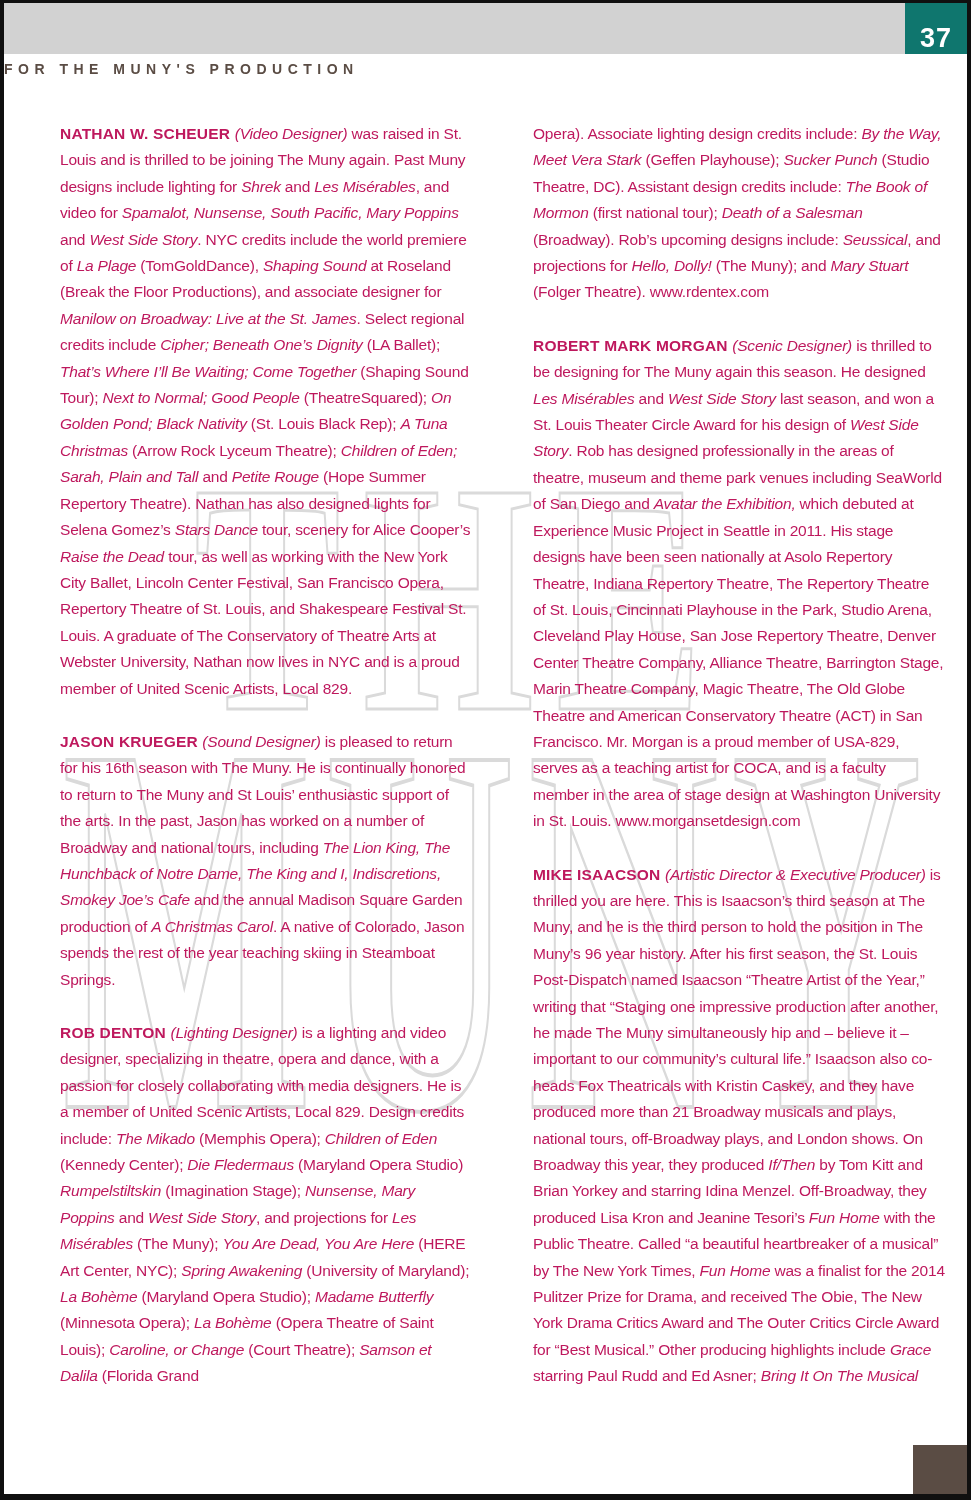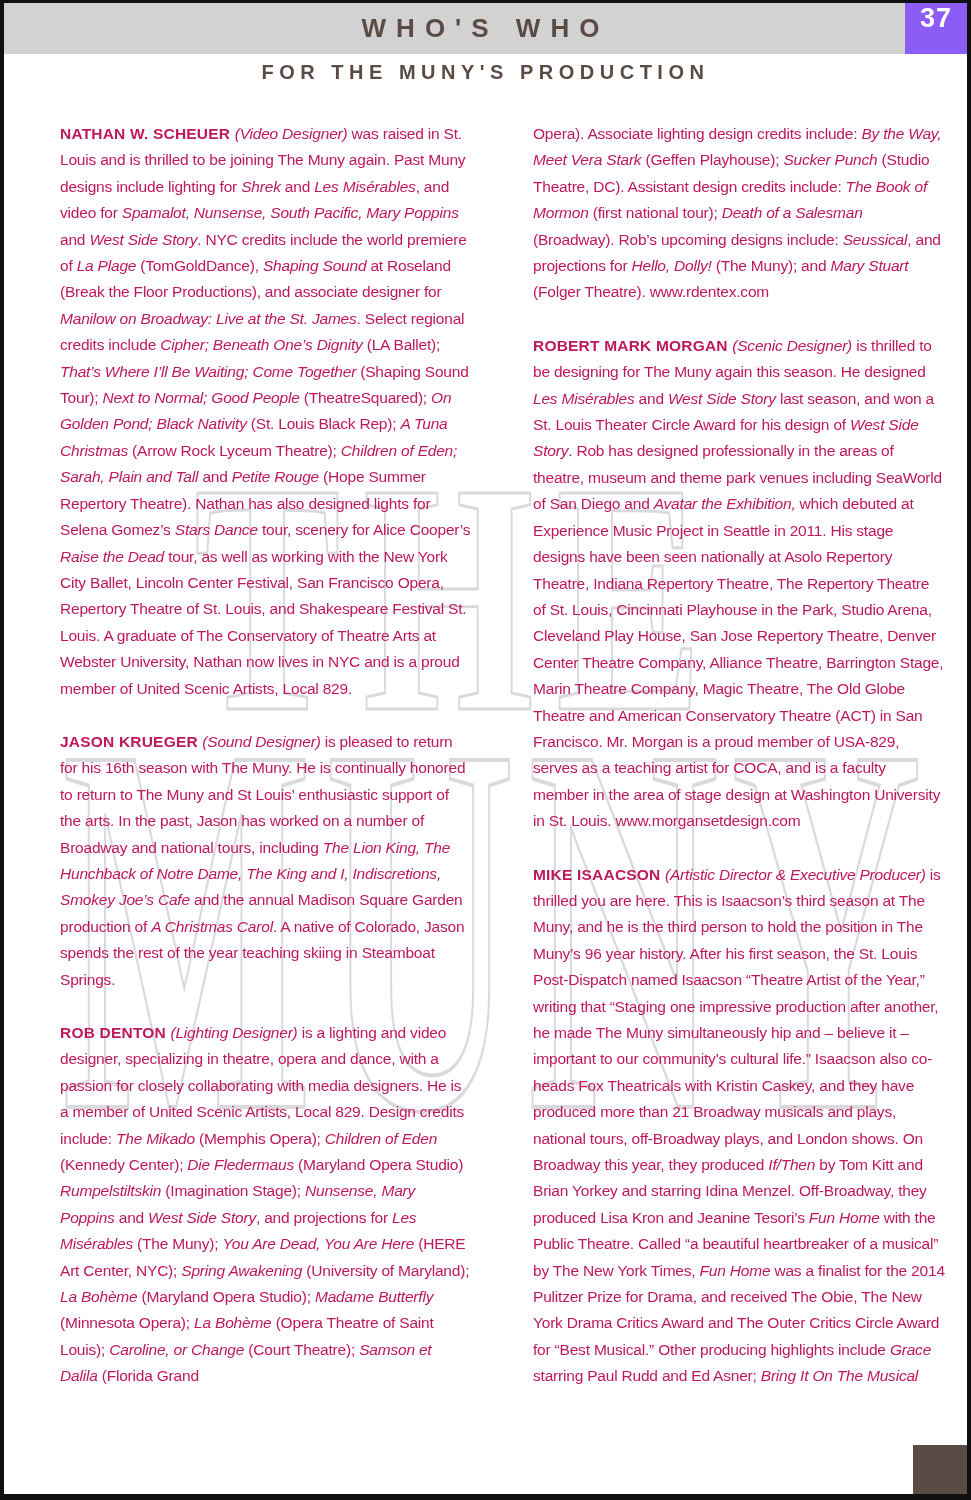--- a/index.html
+++ b/index.html
@@ -2,27 +2,27 @@
 <html><head>
 <meta charset="utf-8">
 <style>
   html,body{margin:0;padding:0;background:#222;}
   .frame{position:relative;width:971px;height:1500px;background:#101010;overflow:hidden;
          font-family:"Liberation Sans",sans-serif;}
   .page{position:absolute;left:4px;top:3px;width:963px;height:1491px;background:#ffffff;overflow:hidden;}
 
   
   .header-band{position:absolute;left:0;top:0;width:901px;height:51px;background:#d2d2d2;}
-  .page-number-box{position:absolute;left:901px;top:0;width:62px;height:51px;background:#8b5cf6;
-                   display:flex;align-items:flex-start;justify-content:center;}
+  .page-number-box{position:absolute;left:901px;top:0;width:62px;height:51px;background:#0f766e;
+                   display:flex;align-items:flex-end;justify-content:center;}
   .page-number{color:#ffffff;font-size:27px;font-weight:bold;letter-spacing:1px;}
   .page-title{position:absolute;left:0;top:0;width:963px;height:51px;display:flex;align-items:center;justify-content:center;
               color:#5a4c44;font-size:26px;font-weight:bold;letter-spacing:10px;white-space:pre;}
-  .subtitle{position:absolute;left:0;top:58px;width:963px;text-align:center;
-            color:#5a4c44;font-size:20px;font-weight:bold;letter-spacing:5.5px;}
+  .subtitle{position:absolute;left:0;top:58px;width:963px;text-align:left;
+            color:#5a4c44;font-size:14px;font-weight:bold;letter-spacing:5.5px;}
 
   
   .watermark{position:absolute;inset:0;overflow:hidden;pointer-events:none;z-index:1;}
   .wm-line{position:absolute;font-family:"Liberation Serif",serif;font-weight:bold;color:transparent;
            -webkit-text-stroke:2px #dadada;transform-origin:top left;line-height:1;}
   .wm-the{left:190px;top:430px;font-size:220px;letter-spacing:22px;transform:scaleY(1.5);}
   .wm-muny{left:58px;top:660px;font-size:265px;letter-spacing:12px;transform:scaleY(2.0);}
 
   
   .column{position:absolute;top:118px;width:412px;z-index:2;color:#be185d;
@@ -36,21 +36,20 @@
   
   .corner-accent{position:absolute;left:909px;top:1442px;width:54px;height:49px;background:#5a4c44;}
 </style>
 </head>
 <body>
 
 <div class="frame">
   <div class="page">
 
     <div class="header-band"></div>
-    <div class="page-title">WHO'S WHO</div>
     <div class="page-number-box">
       <span class="page-number">37</span>
     </div>
     <div class="subtitle">FOR THE MUNY'S PRODUCTION</div>
 
     <div class="watermark">
       <div class="wm-line wm-the">THE</div>
       <div class="wm-line wm-muny">MUNY</div>
     </div>
 

